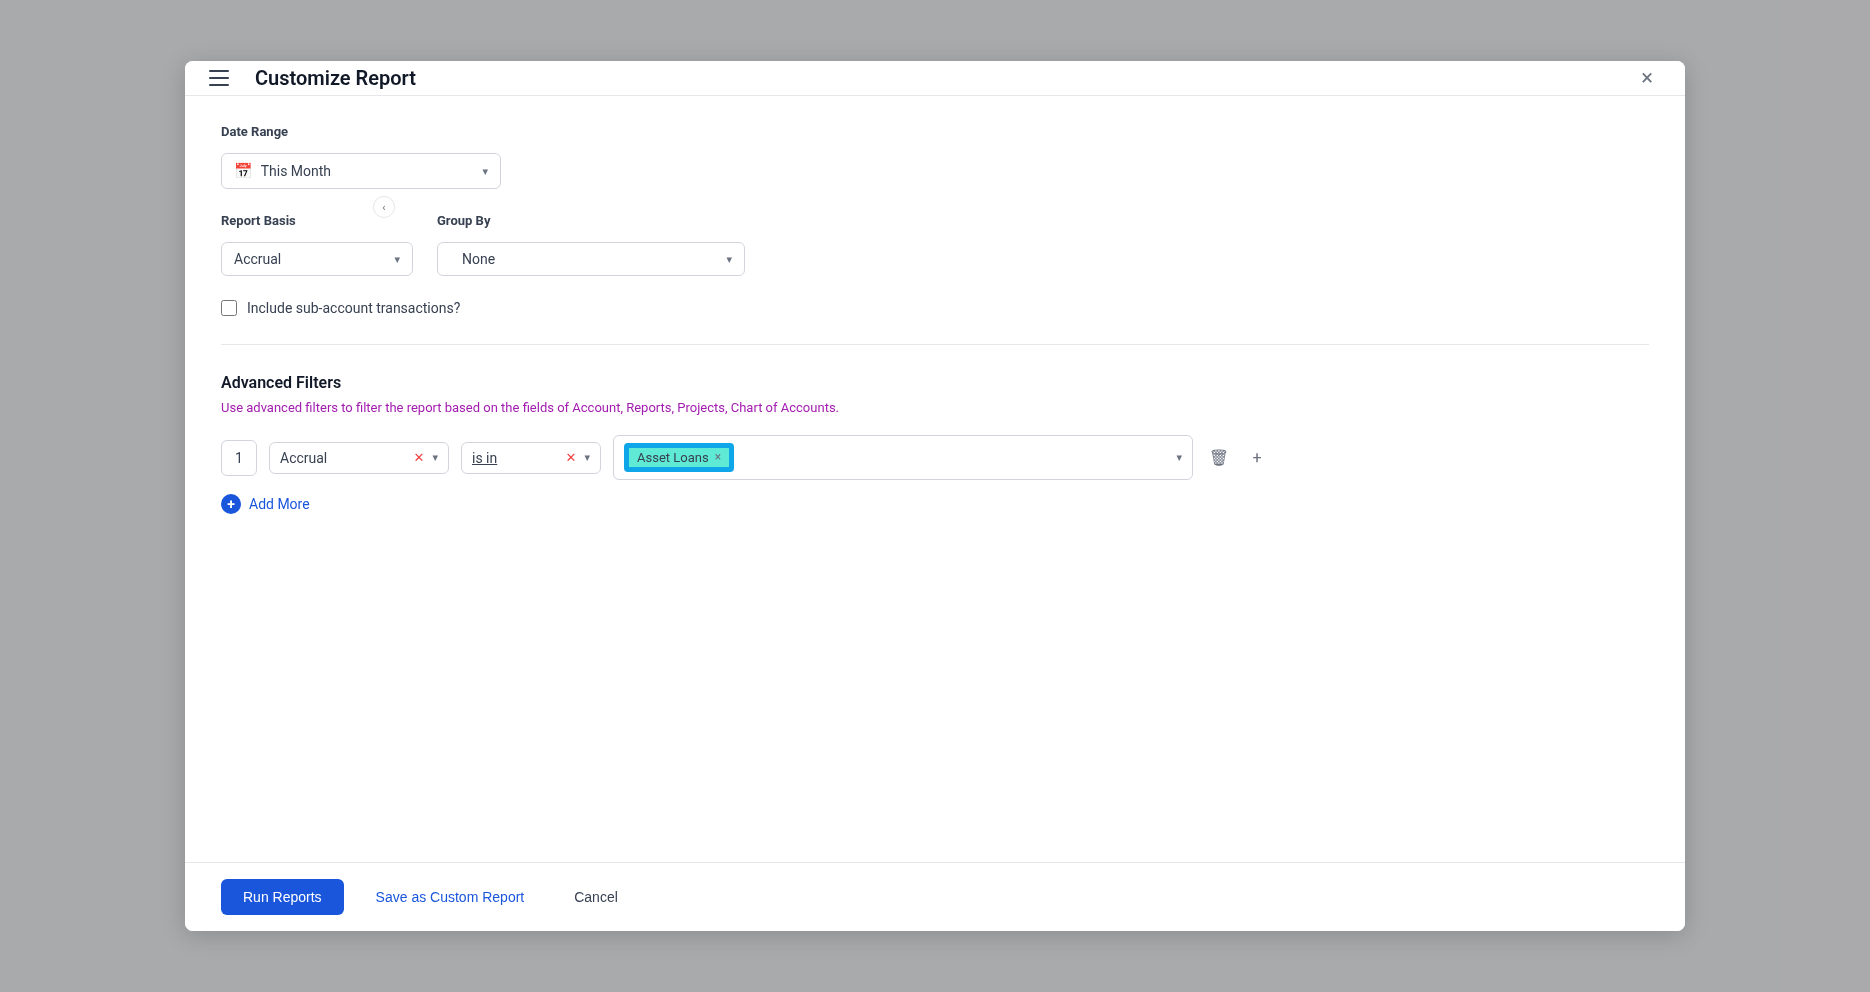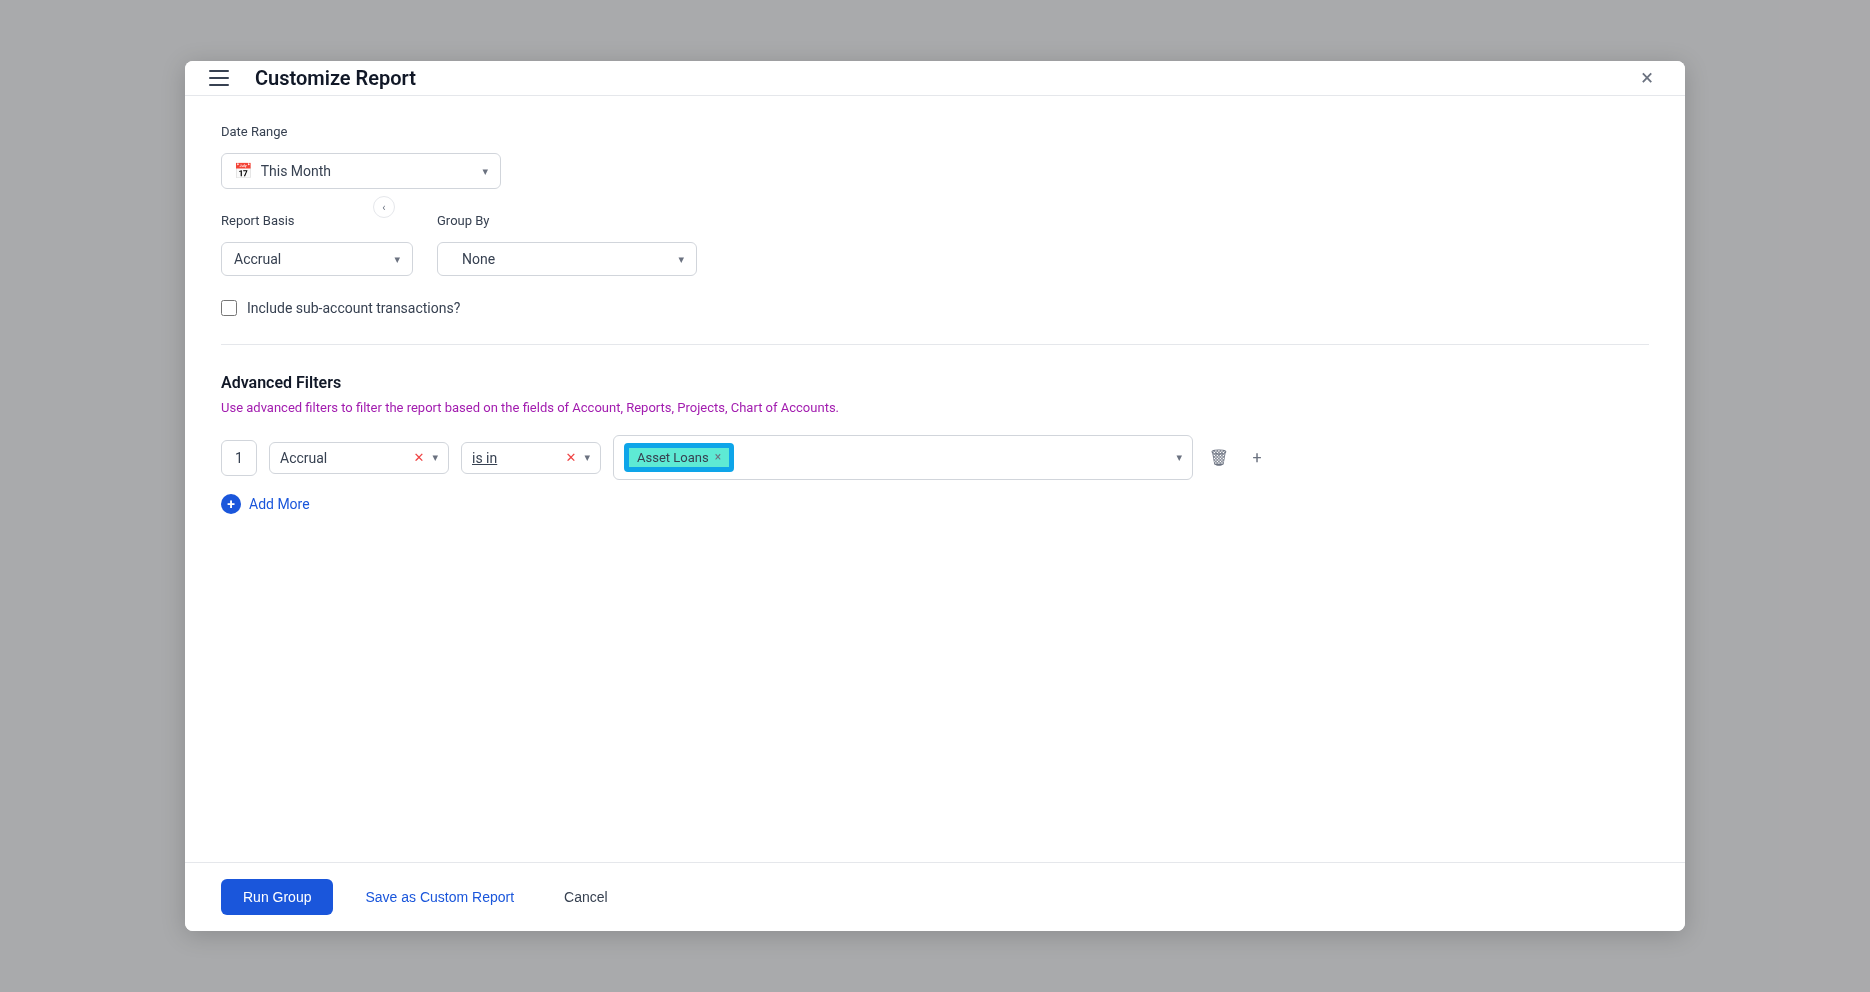--- a/index.html
+++ b/index.html
@@ -156,40 +156,40 @@
       gap: 24px;
       margin-top: 24px;
     }
     .form-group {
       display: flex;
       flex-direction: column;
       gap: 6px;
     }
     .form-group label {
       font-size: 13px;
-      font-weight: 400;
+      font-weight: 700;
       color: #374151;
     }
     .select-field {
       display: flex;
       align-items: center;
       border: 1px solid #d1d5db;
       border-radius: 6px;
       padding: 8px 12px;
       width: 192px;
       cursor: pointer;
       background: #fff;
       font-size: 14px;
       color: #374151;
       gap: 8px;
     }
     .select-field .text { flex: 1; }
     .select-field .chevron { color: #6b7280; font-size: 11px; }
     .group-by-select {
-      width: 260px;
+      width: 308px;
       padding-left: 24px;
     }
     .checkbox-row {
       display: flex;
       align-items: center;
       gap: 10px;
       margin-top: 24px;
       font-size: 14px;
       color: #374151;
     }
@@ -478,19 +478,19 @@
           <div class="add-more-btn">
             <div class="plus-circle">+</div>
             <span>Add More</span>
           </div>
         </div>
 
       </div>
     </div>
 
     <div class="modal-footer">
-      <button class="btn-primary">Run Group</button>
+      <button class="btn-primary">Run Reports</button>
       <button class="btn-secondary">Save as Custom Report</button>
       <button class="btn-cancel">Cancel</button>
     </div>
 
   </div>
 </div>
 
 </body></html>

